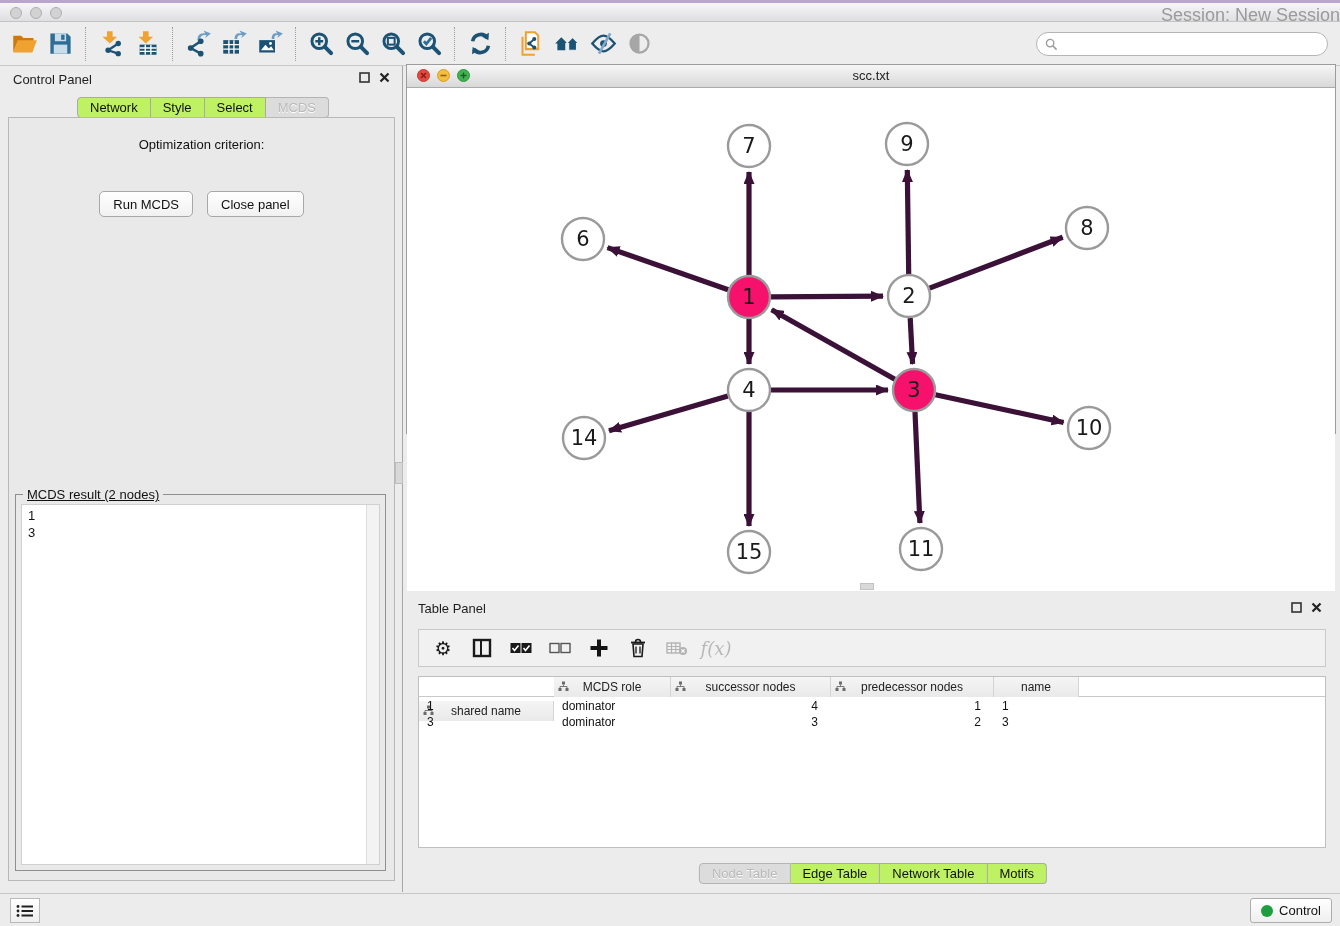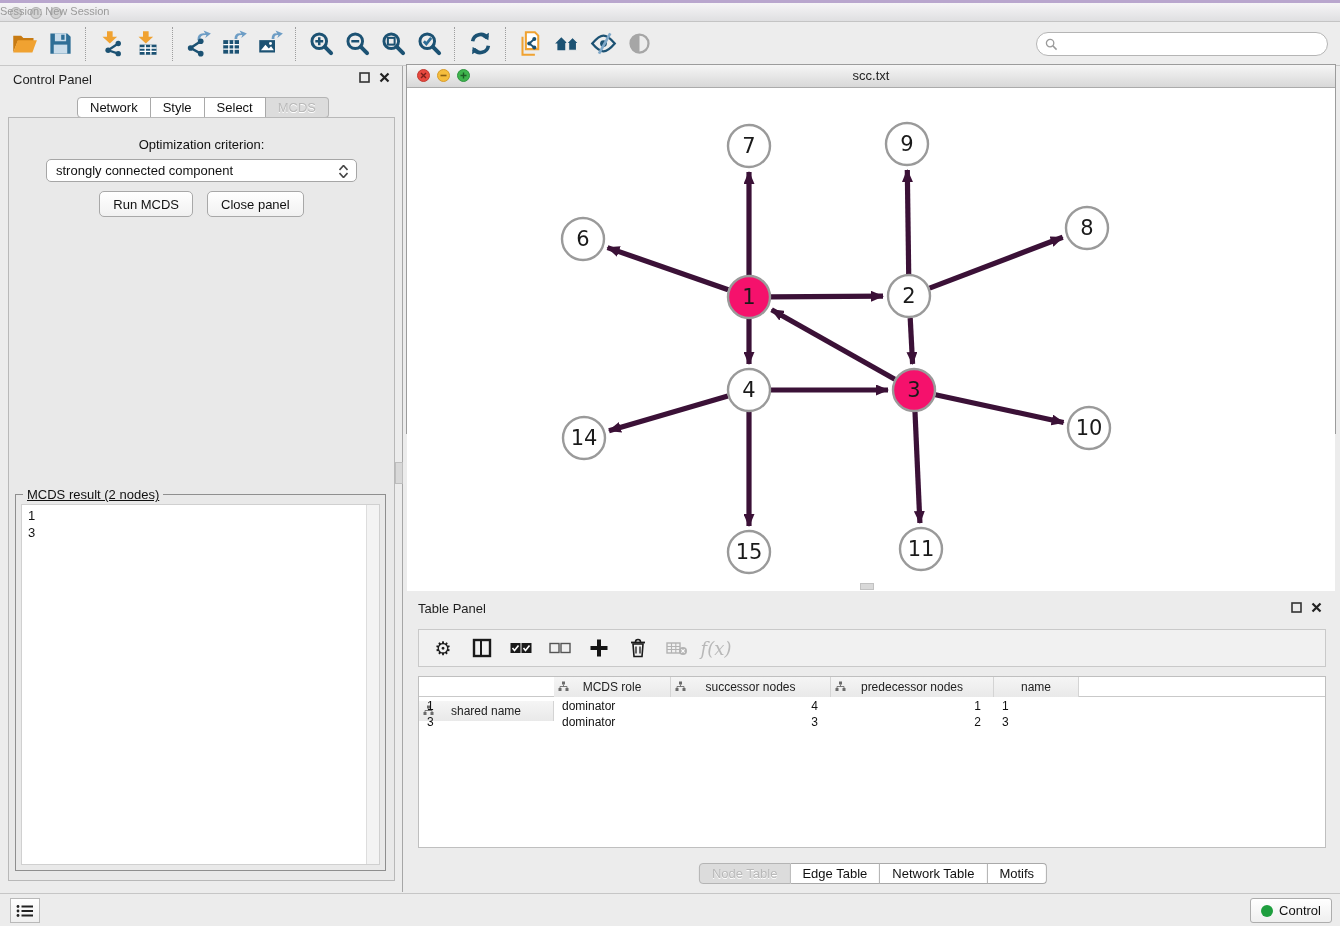--- a/index.html
+++ b/index.html
@@ -6,42 +6,42 @@
   html,body { width:1340px; height:926px; }
   body { font-family:"Liberation Sans", sans-serif; background:#ECECEC; position:relative; overflow:hidden; }
   #app { position:absolute; inset:0; width:1340px; height:926px; background:#ECECEC; }
 
   
   .titlebar { position:absolute; left:0; top:0; width:1340px; height:22px;
     border-top:3px solid #B9A6CE; background:linear-gradient(#F6F5F7,#DFDFE1);
     border-bottom:1px solid #C4C4C4; }
   .traffic { position:absolute; left:10px; top:4px; display:flex; gap:8px; }
   .tl { width:12px; height:12px; border-radius:50%; background:#D2D2D2; border:1px solid #AFAFAF; position:relative; }
-  .win-title { position:absolute; left:0; right:0; top:2px; text-align:left; font-size:11px; color:#9A9A9A; }
+  .win-title { position:absolute; left:0; right:0; top:2px; text-align:right; font-size:18px; color:#9A9A9A; }
 
   
   .toolbar { position:absolute; left:0; top:22px; width:1340px; height:44px; background:#EDEDED;
     border-bottom:1px solid #C8C8C8; display:flex; align-items:center; padding-left:6px; }
   .tbtn { width:36px; height:36px; display:flex; align-items:center; justify-content:center; cursor:default; }
   .tbtn svg { width:27px; height:27px; }
   .tsep { width:1px; height:34px; border-left:1px dotted #9E9E9E; margin:0 7px; }
   .searchbox { position:absolute; right:12px; top:10px; width:292px; height:24px; background:#fff;
     border:1px solid #B5B5B5; border-radius:12px; display:flex; align-items:center; padding-left:8px; }
   .searchbox svg { width:13px; height:13px; }
   .searchbox input { border:none; outline:none; flex:1; height:18px; font-size:13px; background:transparent; padding-left:5px; }
 
   
   .control-panel { position:absolute; left:0; top:66px; width:403px; height:826px; background:#ECECEC; border-right:1px solid #A6A6A6; }
   .panel-head { position:absolute; left:0; top:0; width:100%; height:26px; }
   .panel-title { position:absolute; left:13px; top:6px; font-size:13px; color:#1E1E1E; }
   .ph-icons { position:absolute; right:12px; top:6px; display:flex; gap:9px; align-items:center; }
   .ph-icons svg { display:block; }
 
   .cp-tabs { position:absolute; left:77px; top:31px; display:flex; }
-  .tabbtn { height:21px; background:#ffffff; border:1px solid #A9A9A9; border-left:none;
+  .tabbtn { height:21px; background:#bef264; border:1px solid #A9A9A9; border-left:none;
     font-size:13px; color:#111; display:flex; align-items:center; justify-content:center; padding:0 12px; }
   .tabbtn:first-child { border-left:1px solid #A9A9A9; border-radius:4px 0 0 4px; }
   .tabbtn:last-child { border-radius:0 4px 4px 0; }
   .tabbtn.active { background:#DCDCDC; color:#B9B9B9; text-shadow:0 1px 0 #FFF; border-color:#B4B4B4; }
 
   .cp-body { position:absolute; left:8px; top:51px; width:387px; height:764px; background:#E9E9E9; border:1px solid #B8B8B8; }
   .opt-label { position:absolute; left:0; width:100%; top:19px; text-align:center; font-size:13px; color:#111; }
   .dropdown { position:absolute; left:37px; top:41px; width:311px; height:23px; background:#FFF; border:1px solid #A6A6A6;
     border-radius:5px; display:flex; align-items:center; font-size:13px; color:#111; padding-left:9px; }
   .dd-stepper { position:absolute; right:6px; top:2px; width:13px; height:18px; display:flex; flex-direction:column; align-items:center; justify-content:center; gap:1px; }
@@ -260,31 +260,20 @@
       </span>
     </div>
     <div class="cp-tabs" id="cp-tabs">
         <div class="tabbtn">Network</div>
         <div class="tabbtn">Style</div>
         <div class="tabbtn">Select</div>
         <div class="tabbtn active">MCDS</div>
       </div>
     <div class="cp-body">
       <div class="opt-label">Optimization criterion:</div>
-      <div class="dropdown">
-        <span>strongly connected component</span>
-        <span class="dd-stepper">
-          <svg width="9" height="6" viewBox="0 0 9 6">
-              <path d="M0.5 5 L4.5 0.5 L8.5 5" fill="none" stroke="#444" stroke-width="1.6"></path>
-            </svg>
-          <svg width="9" height="6" viewBox="0 0 9 6">
-              <path d="M0.5 1 L4.5 5.5 L8.5 1" fill="none" stroke="#444" stroke-width="1.6"></path>
-            </svg>
-        </span>
-      </div>
       <div class="cp-buttons">
         <button class="btn">Run MCDS</button>
         <button class="btn">Close panel</button>
       </div>
       <div class="result-group">
         <span class="result-legend">MCDS result (2 nodes)</span>
         <div class="result-inner">
           <div class="result-text">1
 3</div>
           <div class="result-scroll"></div>

